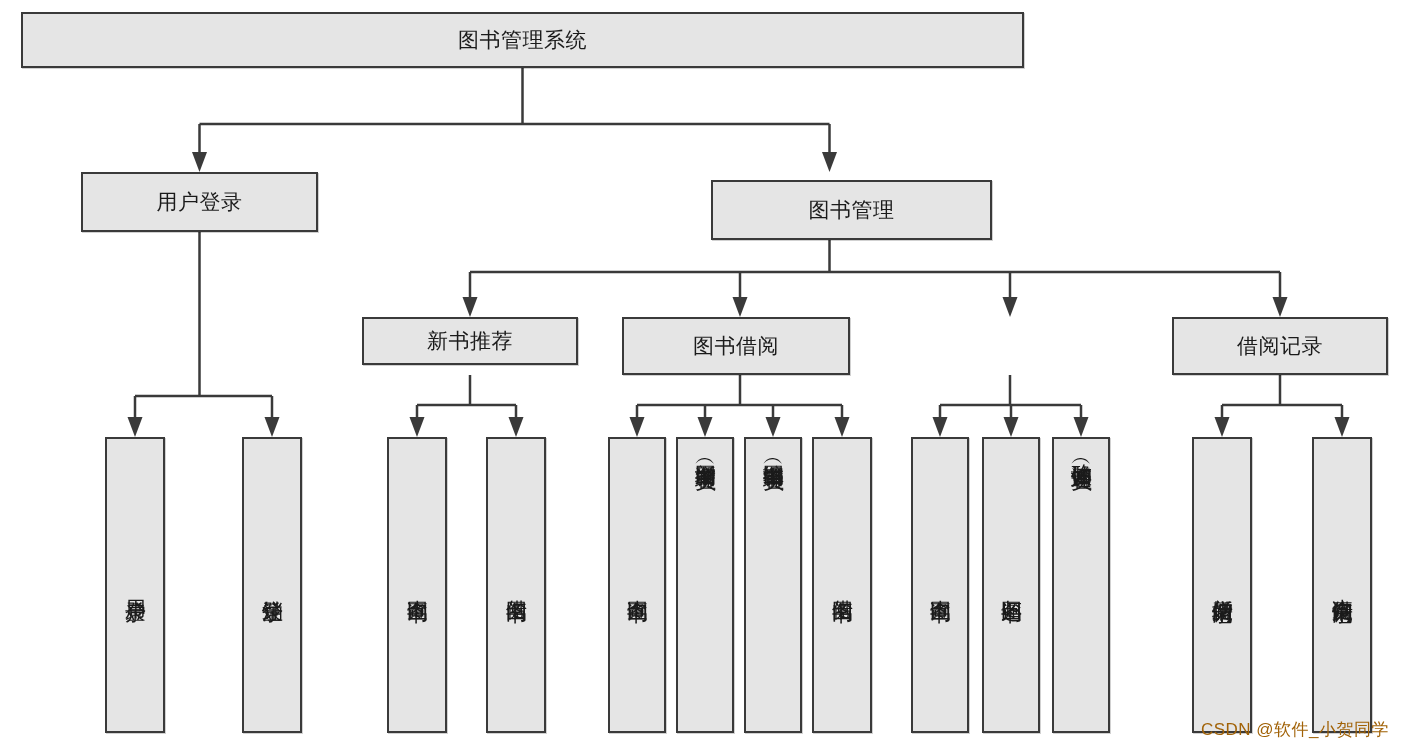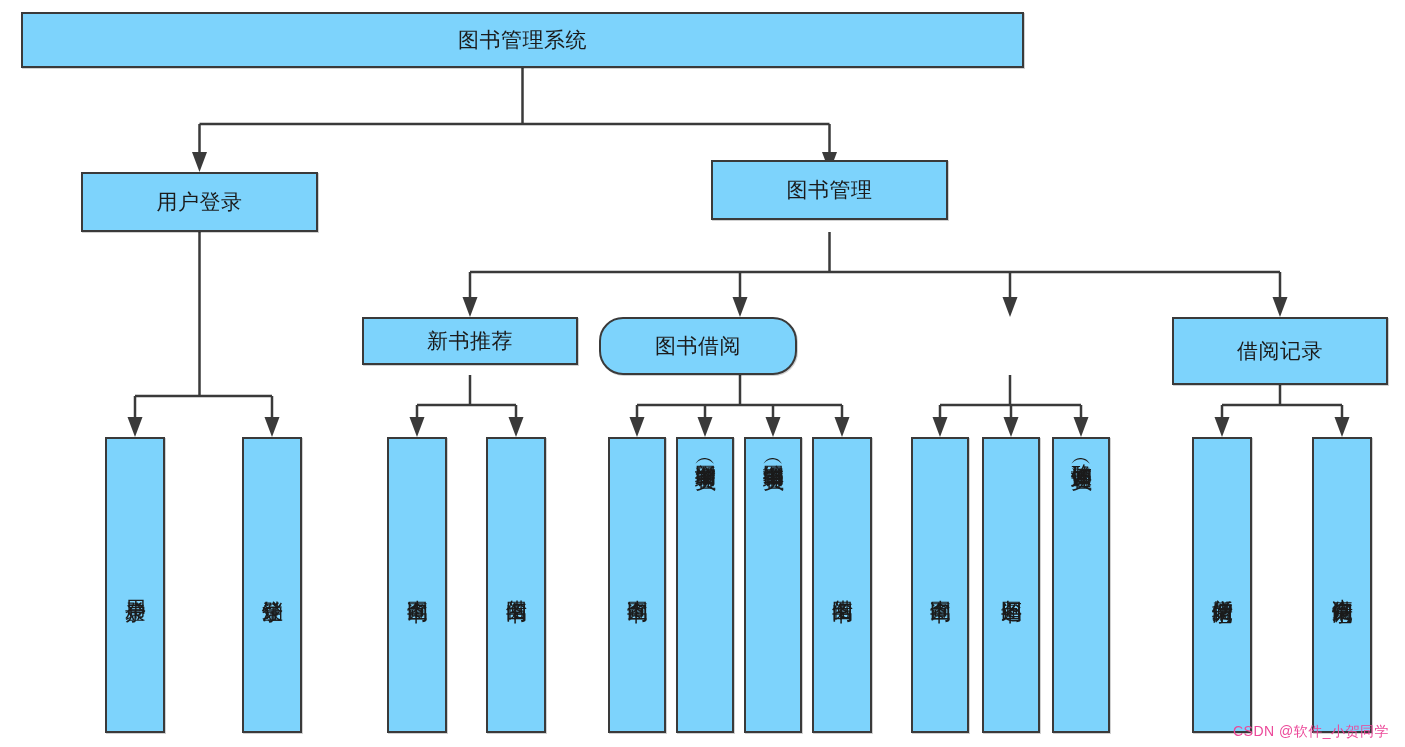--- a/index.html
+++ b/index.html
@@ -17,21 +17,21 @@
   #diagram-root {
     position: absolute;
     left: 0;
     top: 0;
     width: 1405px;
     height: 747px;
   }
   .node-box {
     position: absolute;
     box-sizing: border-box;
-    background: #7dd3fc;
+    background: #e5e5e5;
     border: 2.5px solid #3a3a3a;
     display: flex;
     align-items: center;
     justify-content: center;
     box-shadow: 1px 1px 0 rgba(0,0,0,0.18);
   }
   .node-label-h {
     font-size: 21px;
     color: #1b1b1b;
     line-height: 1.1;
@@ -69,22 +69,22 @@
     stroke-width: 2.5;
     fill: none;
   }
   .edge-head {
     fill: #3a3a3a;
   }
   #watermark {
     position: absolute;
     right: 16px;
     bottom: 6px;
-    font-size: 14px;
-    color: #ec4899;
+    font-size: 17px;
+    color: #a16207;
     white-space: nowrap;
     letter-spacing: 0.5px;
     margin-left: 33px;
   }
 </style>
 </head>
 <body>
 
 <div id="diagram-root">
   <svg id="edges" viewBox="0 0 1405 747" width="1405" height="747">
@@ -140,30 +140,30 @@
       <path class="edge-head" d="M 1214.5 417 L 1229.5 417 L 1222 437 Z"></path>
       <path class="edge-line" d="M 1342 405 L 1342 419"></path>
       <path class="edge-head" d="M 1334.5 417 L 1349.5 417 L 1342 437 Z"></path>
     </svg>
 <div class="node-box" style="left: 21px; top: 12px; width: 1003px; height: 56px;">
       <span class="node-label-h">图书管理系统</span>
     </div>
     <div class="node-box" style="left: 81px; top: 172px; width: 237px; height: 60px;">
       <span class="node-label-h">用户登录</span>
     </div>
-    <div class="node-box" style="left: 711px; top: 160px; width: 237px; height: 60px;">
+    <div class="node-box" style="left: 711px; top: 180px; width: 281px; height: 60px;">
       <span class="node-label-h">图书管理</span>
     </div>
     <div class="node-box" style="left: 362px; top: 317px; width: 216px; height: 48px;">
       <span class="node-label-h">新书推荐</span>
     </div>
-    <div class="node-box" style="left: 599px; top: 317px; width: 198px; height: 58px; border-radius: 24px;">
+    <div class="node-box" style="left: 622px; top: 317px; width: 228px; height: 58px;">
       <span class="node-label-h">图书借阅</span>
     </div>
-    <div class="node-box" style="left: 1172px; top: 317px; width: 216px; height: 68px;">
+    <div class="node-box" style="left: 1172px; top: 317px; width: 216px; height: 58px;">
       <span class="node-label-h">借阅记录</span>
     </div>
     <div class="node-box leaf-box center-mode" style="left: 105px; top: 437px; width: 60px; height: 296px;">
       <span class="node-label-v">用户登录</span>
     </div>
     <div class="node-box leaf-box center-mode" style="left: 242px; top: 437px; width: 60px; height: 296px;">
       <span class="node-label-v">注销登录</span>
     </div>
     <div class="node-box leaf-box center-mode" style="left: 387px; top: 437px; width: 60px; height: 296px;">
       <span class="node-label-v">查询图书</span>

